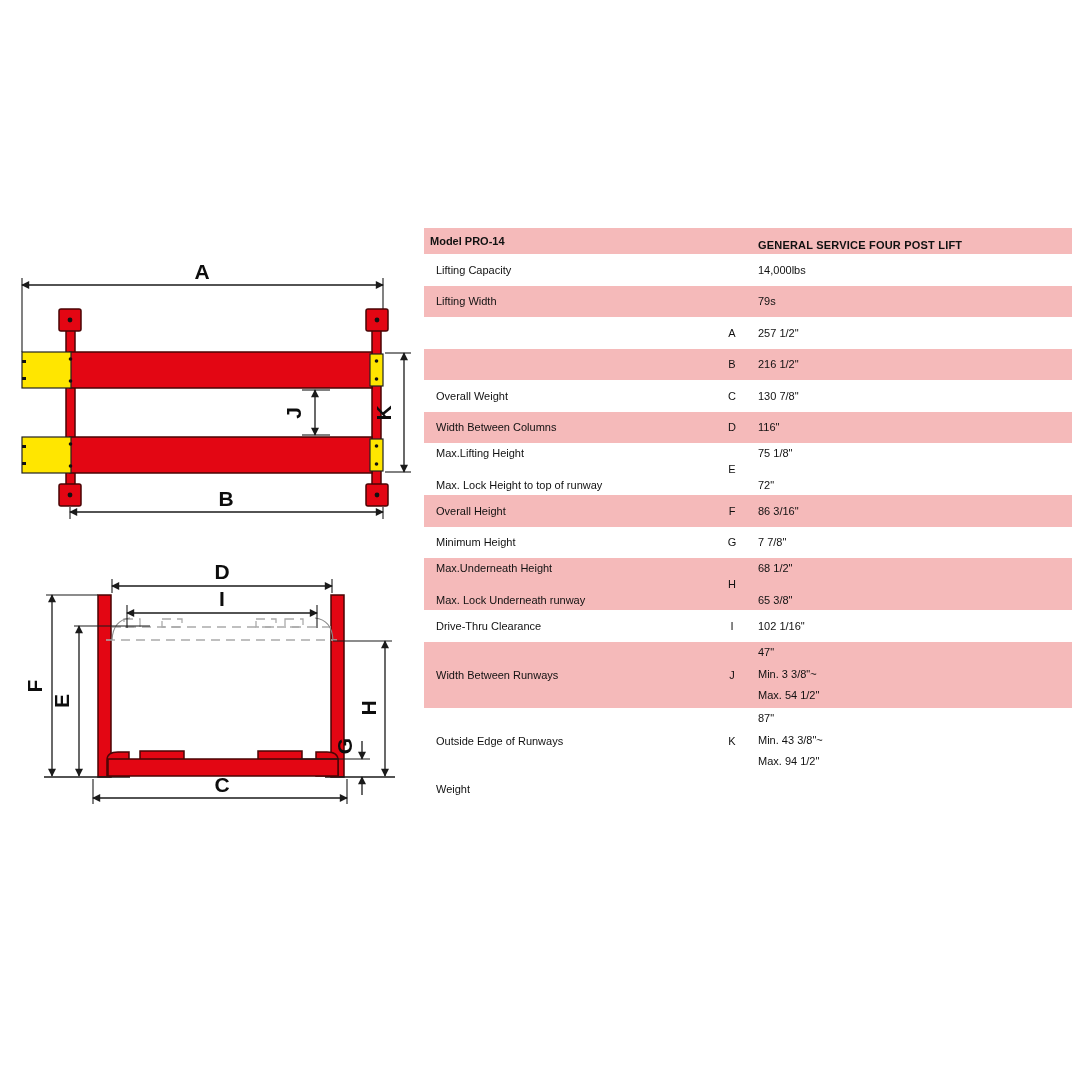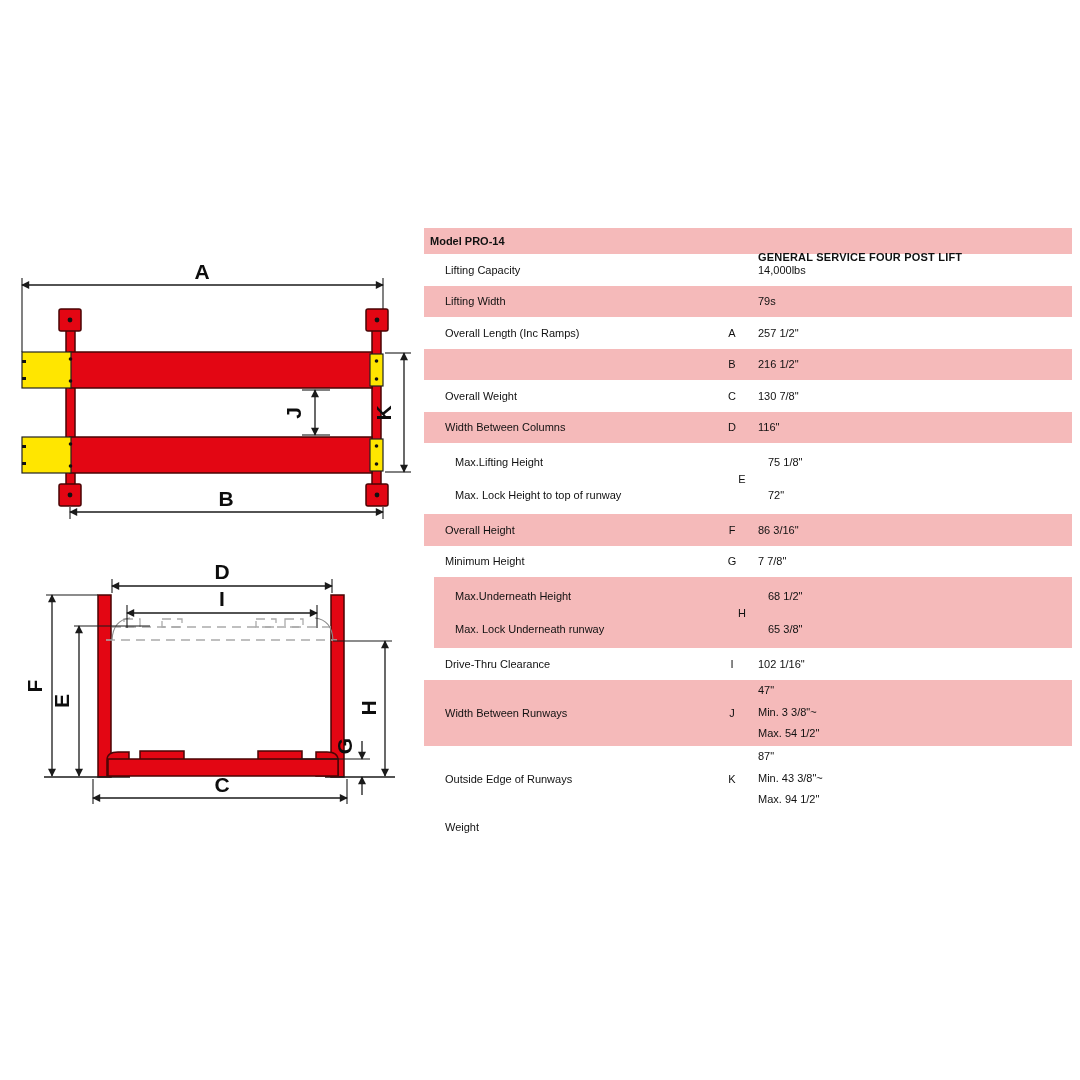--- a/index.html
+++ b/index.html
@@ -8,25 +8,25 @@
   }
   html,body{margin:0;padding:0;}
   body{width:1080px;height:1080px;background:#fff;position:relative;
        font-family:"Liberation Sans","DejaVu Sans",sans-serif;color:#111;overflow:hidden;}
   .page{position:absolute;inset:0;}
 
   
   .spec-table{position:absolute;left:424px;top:228px;width:648px;font-size:11px;}
   .thead{position:relative;height:26px;background:var(--pink);font-weight:bold;}
   .thead .h-left{position:absolute;left:6px;top:0;line-height:26px;white-space:nowrap;}
-  .thead .h-right{position:absolute;left:334px;top:16px;line-height:26px;white-space:nowrap;letter-spacing:.2px;}
+  .thead .h-right{position:absolute;left:334px;top:4px;line-height:26px;white-space:nowrap;letter-spacing:.2px;}
   .trow{position:relative;}
   .trow.pink{background:var(--pink);}
-  .trow.r1{height:31.5px;} .trow.r2{height:71px;margin-left:10px;} .trow.r3{height:66px;}
-  .c-label{position:absolute;left:21px;top:0;bottom:0;width:288px;display:flex;
+  .trow.r1{height:31.5px;} .trow.r2{height:52px;} .trow.r3{height:66px;}
+  .c-label{position:absolute;left:12px;top:0;bottom:0;width:288px;display:flex;
            flex-direction:column;justify-content:center;}
   .c-letter{position:absolute;left:294px;width:28px;top:0;bottom:0;display:flex;
             align-items:center;justify-content:center;}
   .c-value{position:absolute;left:334px;right:2px;top:0;bottom:0;display:flex;
            flex-direction:column;justify-content:center;white-space:nowrap;}
   .c-label>div,.c-value>div{line-height:21px;}
   .r1 .c-label>div,.r1 .c-value>div{line-height:20px;}
   .r2 .c-label>div,.r2 .c-value>div{line-height:32.5px;}
   .r3 .c-value>div{line-height:21.5px;}
   .r3 .c-label>div{line-height:20px;}
@@ -192,23 +192,20 @@
         <div class="trow r1 pink">
           <div class="c-label">
             <div>Lifting Width</div>
           </div>
           <div class="c-letter"></div>
           <div class="c-value">
             <div>79s</div>
           </div>
         </div>
         <div class="trow r1">
-          <div class="c-label">
-            <div>Overall Length (Inc Ramps)</div>
-          </div>
           <div class="c-letter">A</div>
           <div class="c-value">
             <div>257 1/2"</div>
           </div>
         </div>
         <div class="trow r1 pink">
           <div class="c-letter">B</div>
           <div class="c-value">
             <div>216 1/2"</div>
           </div>

